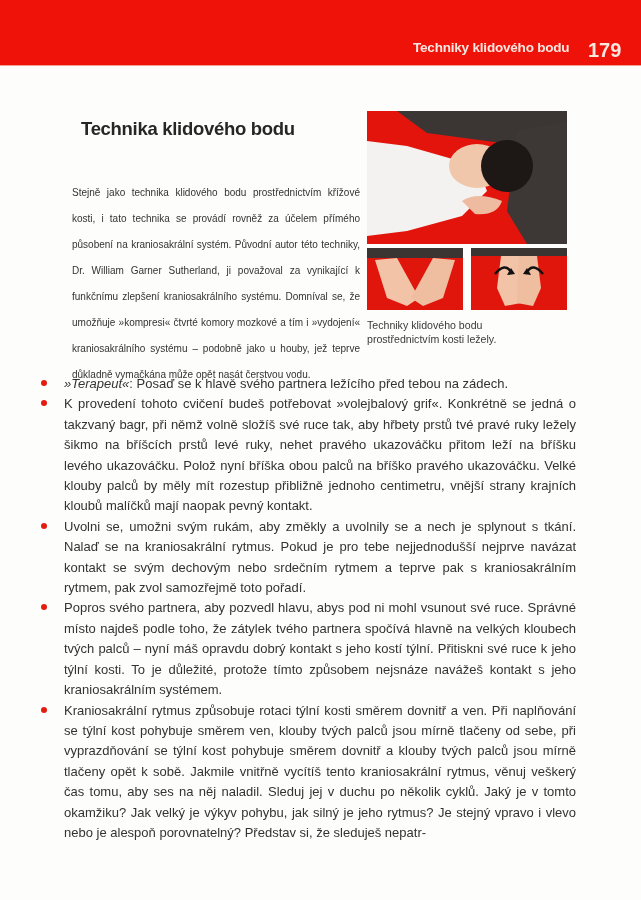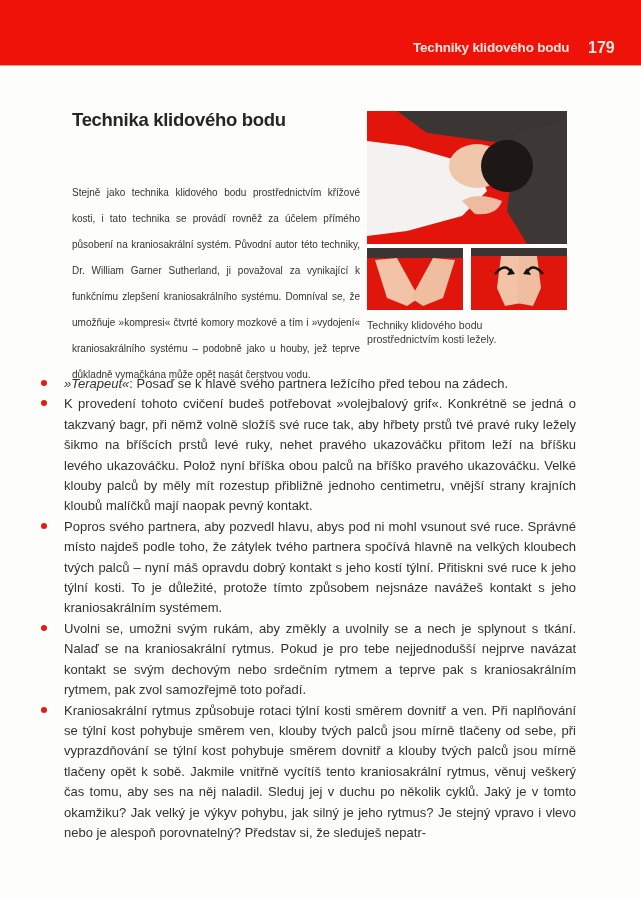--- a/index.html
+++ b/index.html
@@ -15,21 +15,21 @@
     background: #ee1208;
     border-bottom: 1px solid #f4a08c;
   }
   .header-title {
     position: absolute; left: 413px; top: 40px;
     color: #fbe7e0; font-weight: bold; font-size: 13.5px;
     letter-spacing: -0.2px;
   }
   .header-page {
     position: absolute; left: 588px; top: 39px;
-    color: #fbe7e0; font-weight: bold; font-size: 16px;
+    color: #fbe7e0; font-weight: bold; font-size: 20px;
   }
   .section-title {
     position: absolute; left: 72px; top: 108px; width: 290px;
     font-weight: bold; font-size: 18.5px; line-height: 24px;
     color: #262626; letter-spacing: -0.3px;
   }
   .intro {
     position: absolute; left: 72px; top: 180px; width: 288px;
     font-size: 10px; line-height: 26px; text-align: justify;
     color: #333;
@@ -62,21 +62,21 @@
   .italic { font-style: italic; }
 </style>
 </head>
 <body>
 
 <div class="header-band">
   <span class="header-title">Techniky klidového bodu</span>
   <span class="header-page">179</span>
 </div>
 
-<h1 class="section-title" style="margin:0;">
+<h1 class="section-title" style="margin:9px;">
   <span>Technika klidového bodu</span><br>
 </h1>
 
 <p class="intro" style="margin:0;">Stejně jako technika klidového bodu prostřednictvím křížové kosti, i tato technika se provádí rovněž za účelem přímého působení na kraniosakrální systém. Původní autor této techniky, Dr. William Garner Sutherland, ji považoval za vynikající k funkčnímu zlepšení kraniosakrálního systému. Domníval se, že umožňuje »kompresi« čtvrté komory mozkové a tím i »vydojení« kraniosakrálního systému – podobně jako u houby, jež teprve důkladně vymačkána může opět nasát čerstvou vodu.</p>
 
 <div class="figure">
   <div class="photo-main">
     <svg width="200" height="133" viewBox="0 0 200 133">
       <rect width="200" height="133" fill="#e2140c"></rect>
       <path d="M30 0 L200 0 L200 40 L120 30 L60 22 Z" fill="#3b3634"></path>
@@ -119,23 +119,23 @@
   <li>
     <span class="bullet-dot"></span>
     <span class="italic">»Terapeut«</span><span>: Posaď se k hlavě svého partnera ležícího před tebou na zádech.</span>
   </li>
   <li>
     <span class="bullet-dot"></span>
     <span>K provedení tohoto cvičení budeš potřebovat »volejbalový grif«. Konkrétně se jedná o takzvaný bagr, při němž volně složíš své ruce tak, aby hřbety prstů tvé pravé ruky ležely šikmo na bříšcích prstů levé ruky, nehet pravého ukazováčku přitom leží na bříšku levého ukazováčku. Polož nyní bříška obou palců na bříško pravého ukazováčku. Velké klouby palců by měly mít rozestup přibližně jednoho centimetru, vnější strany krajních kloubů malíčků mají naopak pevný kontakt.</span>
   </li>
   <li>
     <span class="bullet-dot"></span>
-    <span>Popros svého partnera, aby pozvedl hlavu, abys pod ni mohl vsunout své ruce. Správné místo najdeš podle toho, že zátylek tvého partnera spočívá hlavně na velkých kloubech tvých palců – nyní máš opravdu dobrý kontakt s jeho kostí týlní. Přitiskni své ruce k jeho týlní kosti. To je důležité, protože tímto způsobem nejsnáze navážeš kontakt s jeho kraniosakrálním systémem.</span>
+    <span>Uvolni se, umožni svým rukám, aby změkly a uvolnily se a nech je splynout s tkání. Nalaď se na kraniosakrální rytmus. Pokud je pro tebe nejjednodušší nejprve navázat kontakt se svým dechovým nebo srdečním rytmem a teprve pak s kraniosakrálním rytmem, pak zvol samozřejmě toto pořadí.</span>
   </li>
   <li>
     <span class="bullet-dot"></span>
-    <span>Uvolni se, umožni svým rukám, aby změkly a uvolnily se a nech je splynout s tkání. Nalaď se na kraniosakrální rytmus. Pokud je pro tebe nejjednodušší nejprve navázat kontakt se svým dechovým nebo srdečním rytmem a teprve pak s kraniosakrálním rytmem, pak zvol samozřejmě toto pořadí.</span>
+    <span>Popros svého partnera, aby pozvedl hlavu, abys pod ni mohl vsunout své ruce. Správné místo najdeš podle toho, že zátylek tvého partnera spočívá hlavně na velkých kloubech tvých palců – nyní máš opravdu dobrý kontakt s jeho kostí týlní. Přitiskni své ruce k jeho týlní kosti. To je důležité, protože tímto způsobem nejsnáze navážeš kontakt s jeho kraniosakrálním systémem.</span>
   </li>
   <li>
     <span class="bullet-dot"></span>
     <span>Kraniosakrální rytmus způsobuje rotaci týlní kosti směrem dovnitř a ven. Při naplňování se týlní kost pohybuje směrem ven, klouby tvých palců jsou mírně tlačeny od sebe, při vyprazdňování se týlní kost pohybuje směrem dovnitř a klouby tvých palců jsou mírně tlačeny opět k sobě. Jakmile vnitřně vycítíš tento kraniosakrální rytmus, věnuj veškerý čas tomu, aby ses na něj naladil. Sleduj jej v duchu po několik cyklů. Jaký je v tomto okamžiku? Jak velký je výkyv pohybu, jak silný je jeho rytmus? Je stejný vpravo i vlevo nebo je alespoň porovnatelný? Představ si, že sleduješ nepatr-</span>
   </li>
 </ul>
 
 </body></html>

